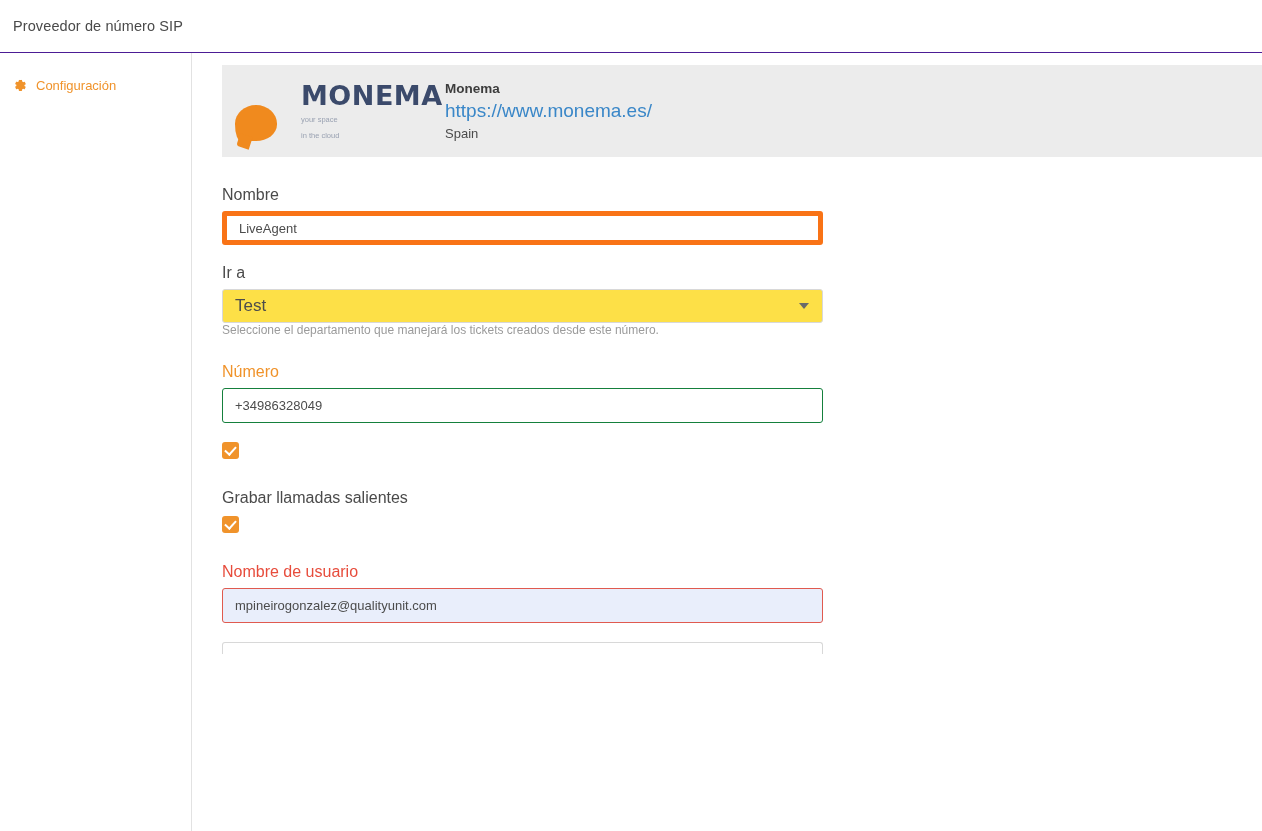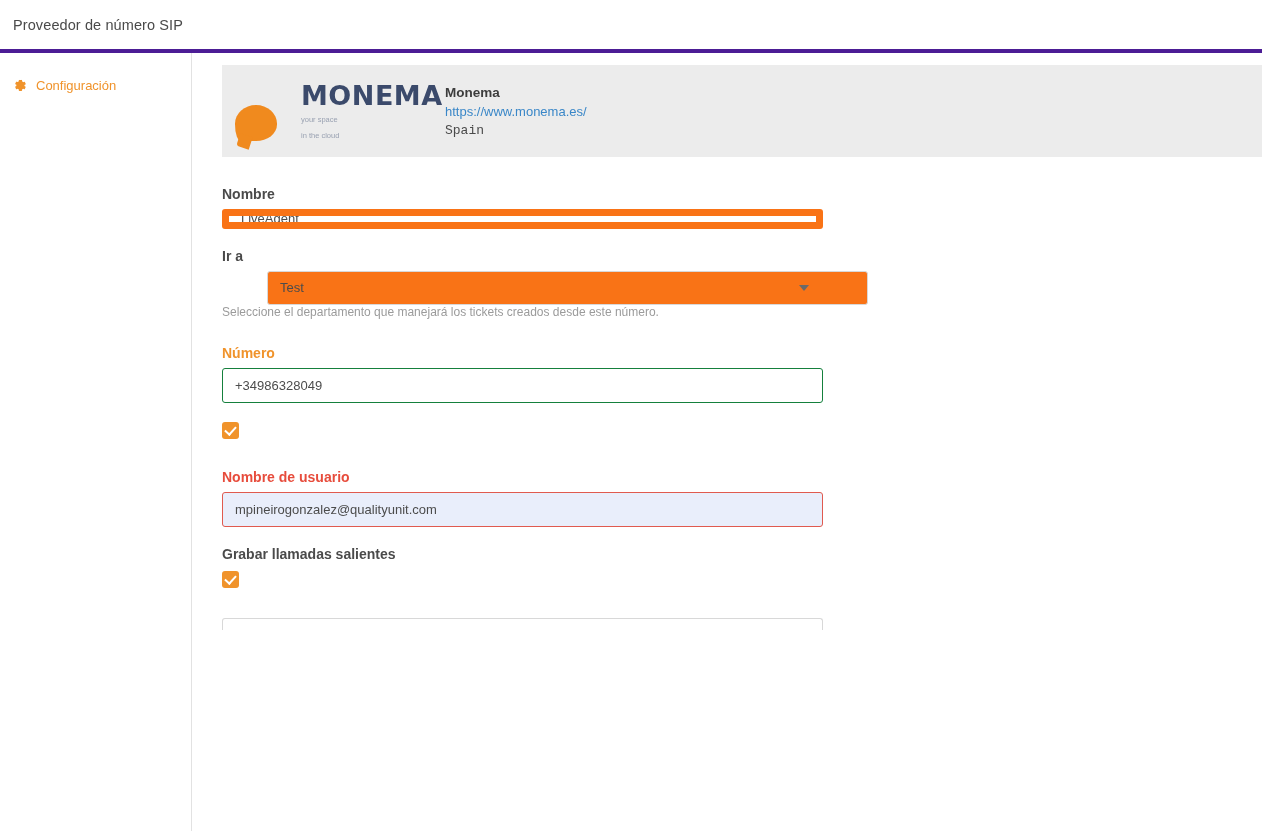--- a/index.html
+++ b/index.html
@@ -12,21 +12,21 @@
   }
   .page {
     position: relative;
     width: 1262px; height: 831px;
     background: #ffffff;
   }
 
   
   .topbar {
     height: 53px;
-    border-bottom: 4px solid #4c1d95;
+    border-bottom: 1px solid #4c1d95;
     display: flex;
     align-items: center;
     padding-left: 13px;
     background: #ffffff;
   }
   .topbar-title {
     font-size: 14.5px;
     color: #4a4a4a;
     font-weight: normal;
     letter-spacing: .1px;
@@ -118,52 +118,51 @@
     line-height: 1.25;
   }
   .banner-info { margin-left: 14px; }
   .banner-title {
     font-size: 13.5px;
     color: #3d3d3d;
     font-weight: bold;
     margin-bottom: 4px;
   }
   .banner-link {
-    font-size: 13px;
+    font-size: 19px;
     color: #3a87c8;
     text-decoration: none;
     display: block;
     margin-bottom: 4px;
   }
   .banner-country {
     font-size: 13px;
     color: #4a4a4a;
-    font-family: Liberation Mono, monospace;
   }
 
   
   .form {
     padding: 0 0 0 30px;
     margin-top: 29px;
   }
   .field { margin-bottom: 19px; }
   .label {
-    font-size: 14px;
-    font-weight: bold;
+    font-size: 16px;
+    font-weight: normal;
     color: #4a4a4a;
     margin-bottom: 7px;
     display: block;
   }
   .label.orange { color: #f0932b; margin-top: 24px; }
   .label.red { color: #e74c3c; }
 
   .input {
     width: 601px;
-    height: 20px;
-    border: 7px solid #f97316;
+    height: 34px;
+    border: 5px solid #f97316;
     border-radius: 3px;
     background: #ffffff;
     font-size: 13px;
     color: #4c4c4c;
     padding: 0 12px;
     line-height: 32px;
     display: block;
     font-family: "Liberation Sans", sans-serif;
   }
   .input.orange-border {
@@ -181,26 +180,25 @@
     max-width: 570px;
     line-height: 1.32;
   }
 
   .select-wrap { position: relative; width: 601px; }
   .select {
     width: 601px;
     height: 34px;
     border: 1px solid #d8d8d8;
     border-radius: 3px;
-    background: #f97316;
-    font-size: 13px;
+    background: #fde047;
+    font-size: 17px;
     color: #4c4c4c;
     padding: 0 12px;
     line-height: 32px;
-    margin-left: 45px;
   }
   .caret {
     position: absolute;
     right: 14px; top: 14px;
     width: 0; height: 0;
     border-left: 5px solid transparent;
     border-right: 5px solid transparent;
     border-top: 6px solid #6a6a6a;
     pointer-events: none;
   }
@@ -297,28 +295,28 @@
         <div class="field">
           <label class="label orange">Número</label>
           <input class="input orange-border" type="text" value="+34986328049" style="">
         </div>
 
 
         <div class="field check-field">
           <span class="checkbox"></span>
         </div>
 
+        <div class="field check-field">
+          <label class="label">Grabar llamadas salientes</label>
+          <span class="checkbox"></span>
+        </div>
+
         <div class="field">
           <label class="label red">Nombre de usuario</label>
           <input class="input red-border" type="text" value="mpineirogonzalez@qualityunit.com" style="">
-        </div>
-
-        <div class="field check-field">
-          <label class="label">Grabar llamadas salientes</label>
-          <span class="checkbox"></span>
         </div>
 
         <div class="bottom-stub"></div>
 
       </div>
     </div>
   </div>
 </div>
 
 </body></html>

